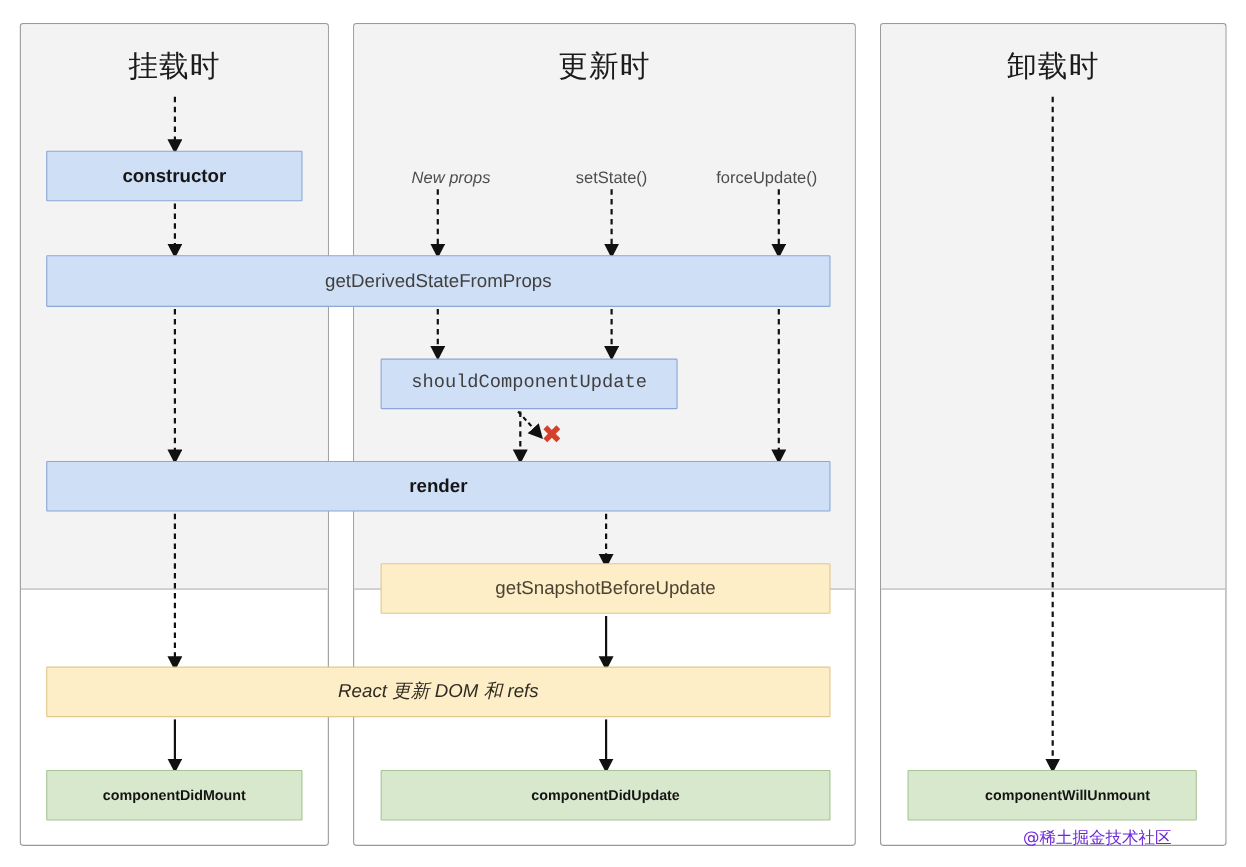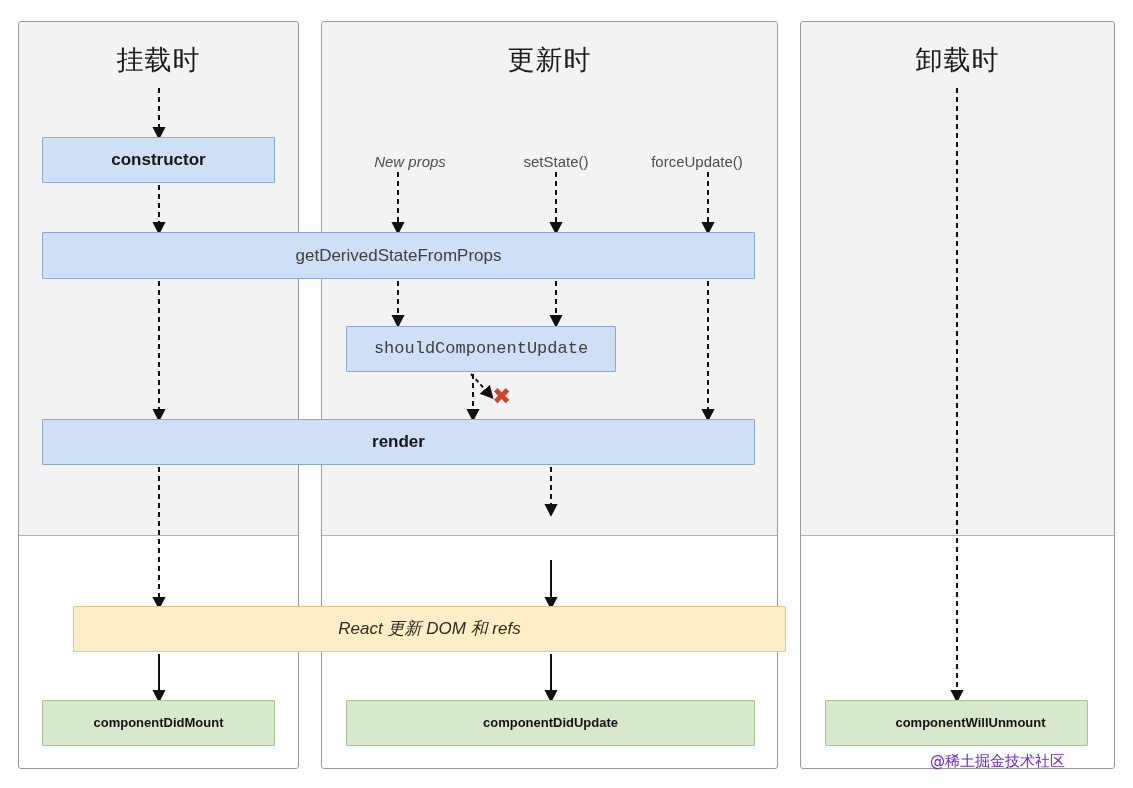--- a/index.html
+++ b/index.html
@@ -69,21 +69,20 @@
   }
   .node.yellow {
     background: #fdeec7;
     border: 1.3px solid #e2c88a;
     color: #4a4333;
     font-size: 17px;
   }
   .node.yellow.italic {
     font-style: italic;
     color: #2f2b22;
-    margin-left: 31px;
   }
   .node.green {
     background: #d8e8cd;
     border: 1.3px solid #a6c495;
     color: #141414;
     font-size: 13px;
     font-weight: bold;
   }
 
   
@@ -183,20 +182,21 @@
               font-weight:bold; color:#d4402a; font-family:'DejaVu Sans',sans-serif;">✖</div>
 
   <div class="node blue bold" style="left:42px; top:137px; width:233px; height:46px;">constructor</div>
 
   <div class="node blue" style="left:42px; top:232px; width:713px; height:47px;">getDerivedStateFromProps</div>
 
   <div class="node blue" style="left:346px; top:326px; width:270px; height:46px;font-family:Liberation Mono, monospace;">shouldComponentUpdate</div>
 
   <div class="node blue bold" style="left:42px; top:419px; width:713px; height:46px;">render</div>
 
+  <div class="node yellow" style="left:346px; top:512px; width:409px; height:46px;">getSnapshotBeforeUpdate</div>
 
   <div class="node yellow italic" style="left:42px; top:606px; width:713px; height:46px;">React 更新 DOM 和 refs</div>
 
   <div class="node green" style="left:42px; top:700px; width:233px; height:46px;">componentDidMount</div>
 
   <div class="node green" style="left:346px; top:700px; width:409px; height:46px;">componentDidUpdate</div>
 
   <div class="node green" style="left:825px; top:700px; width:263px; height:46px;padding-left:28px;">componentWillUnmount</div>
 
   <div class="watermark" style="left:930px; top:752px;">@稀土掘金技术社区</div>

